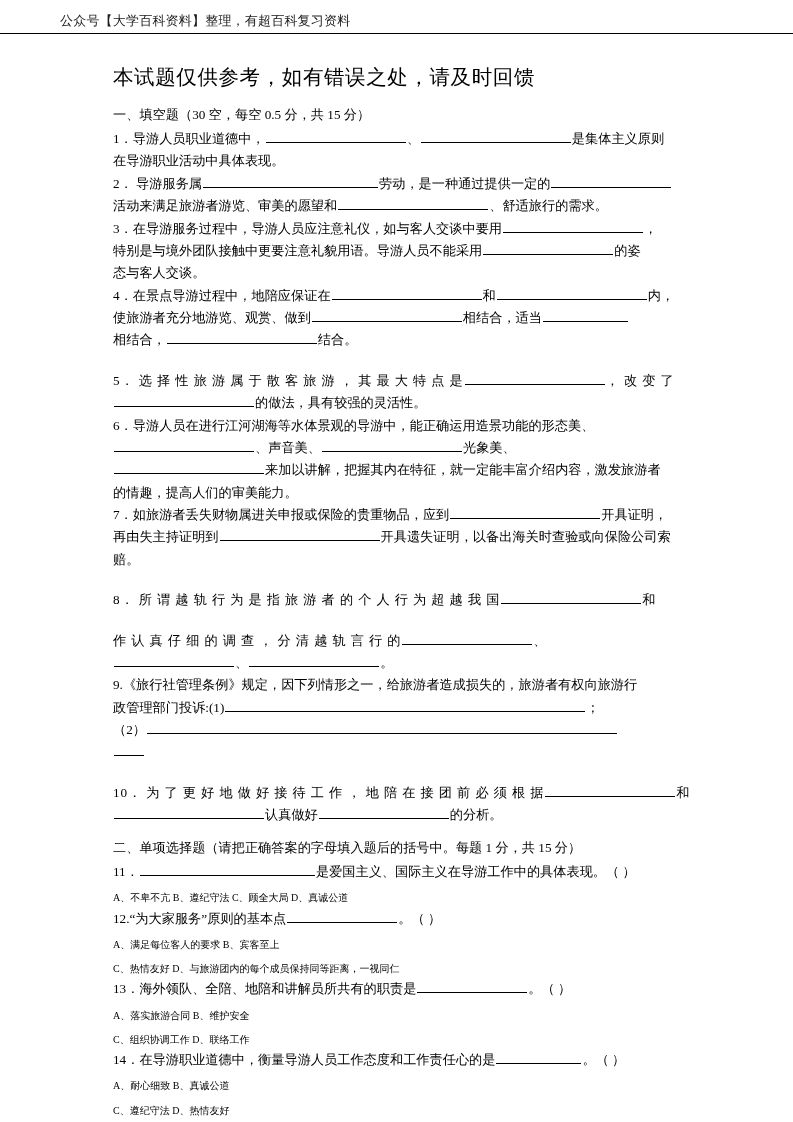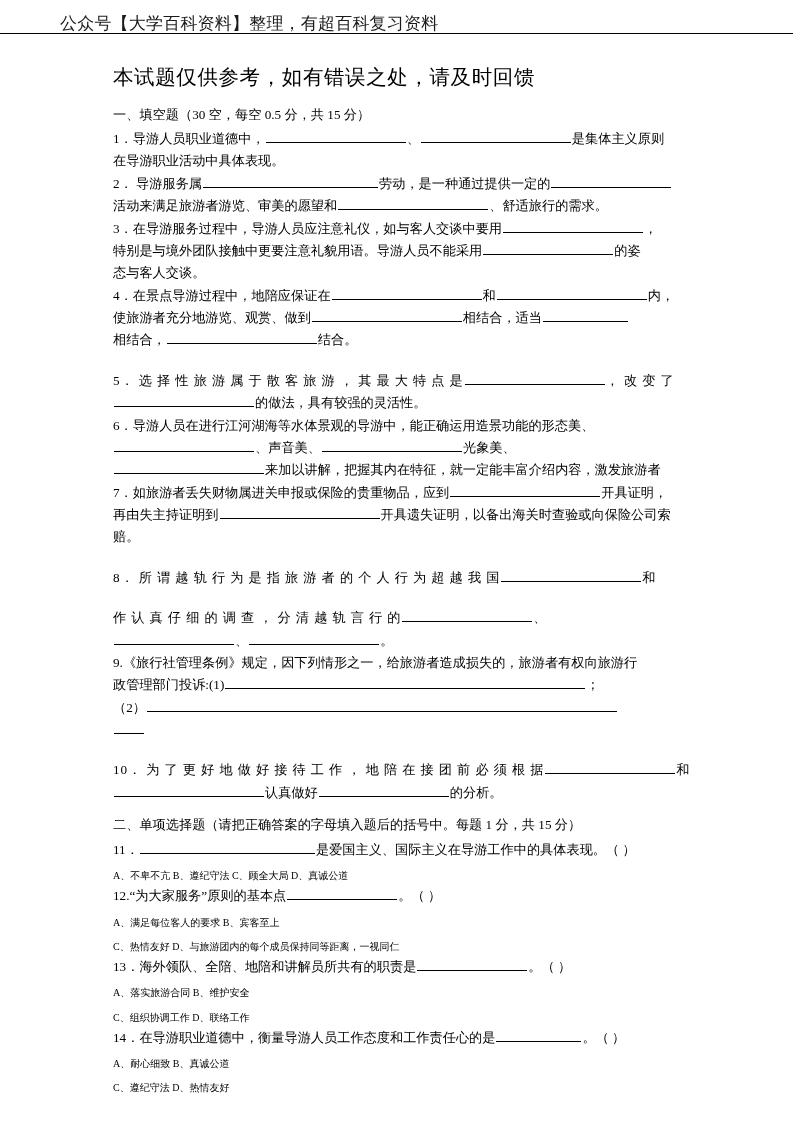--- a/index.html
+++ b/index.html
@@ -19,21 +19,21 @@
     position: relative;
     width: 793px;
     height: 1122px;
     box-sizing: border-box;
   }
   .watermark {
     position: absolute;
     top: 12px;
     left: 60px;
     font-family: "Liberation Sans", "DejaVu Sans", sans-serif;
-    font-size: 17px;
+    font-size: 13px;
     color: #1a1a1a;
     letter-spacing: 0.2px;
     white-space: nowrap;
   }
   .rule {
     position: absolute;
     top: 33px;
     left: 0;
     width: 793px;
     height: 1px;
@@ -144,20 +144,21 @@
       <span class="u u140"></span><span>的做法，具有较强的灵活性。</span>
     </p>
 
     <p class="q">6．导游人员在进行江河湖海等水体景观的导游中，能正确运用造景功能的形态美、</p>
     <p class="q">
       <span class="u u140"></span><span>、声音美、</span><span class="u u140"></span><span>光象美、</span>
     </p>
     <p class="q">
       <span class="u u150"></span><span>来加以讲解，把握其内在特征，就一定能丰富介绍内容，激发旅游者</span>
     </p>
+    <p class="q">的情趣，提高人们的审美能力。</p>
 
     <p class="q">
       <span>7．如旅游者丢失财物属进关申报或保险的贵重物品，应到</span><span class="u u150"></span><span>开具证明，</span>
     </p>
     <p class="q">
       <span>再由失主持证明到</span><span class="u u160"></span><span>开具遗失证明，以备出海关时查验或向保险公司索</span>
     </p>
     <p class="q">赔。</p>
 
     <p class="q spread">

